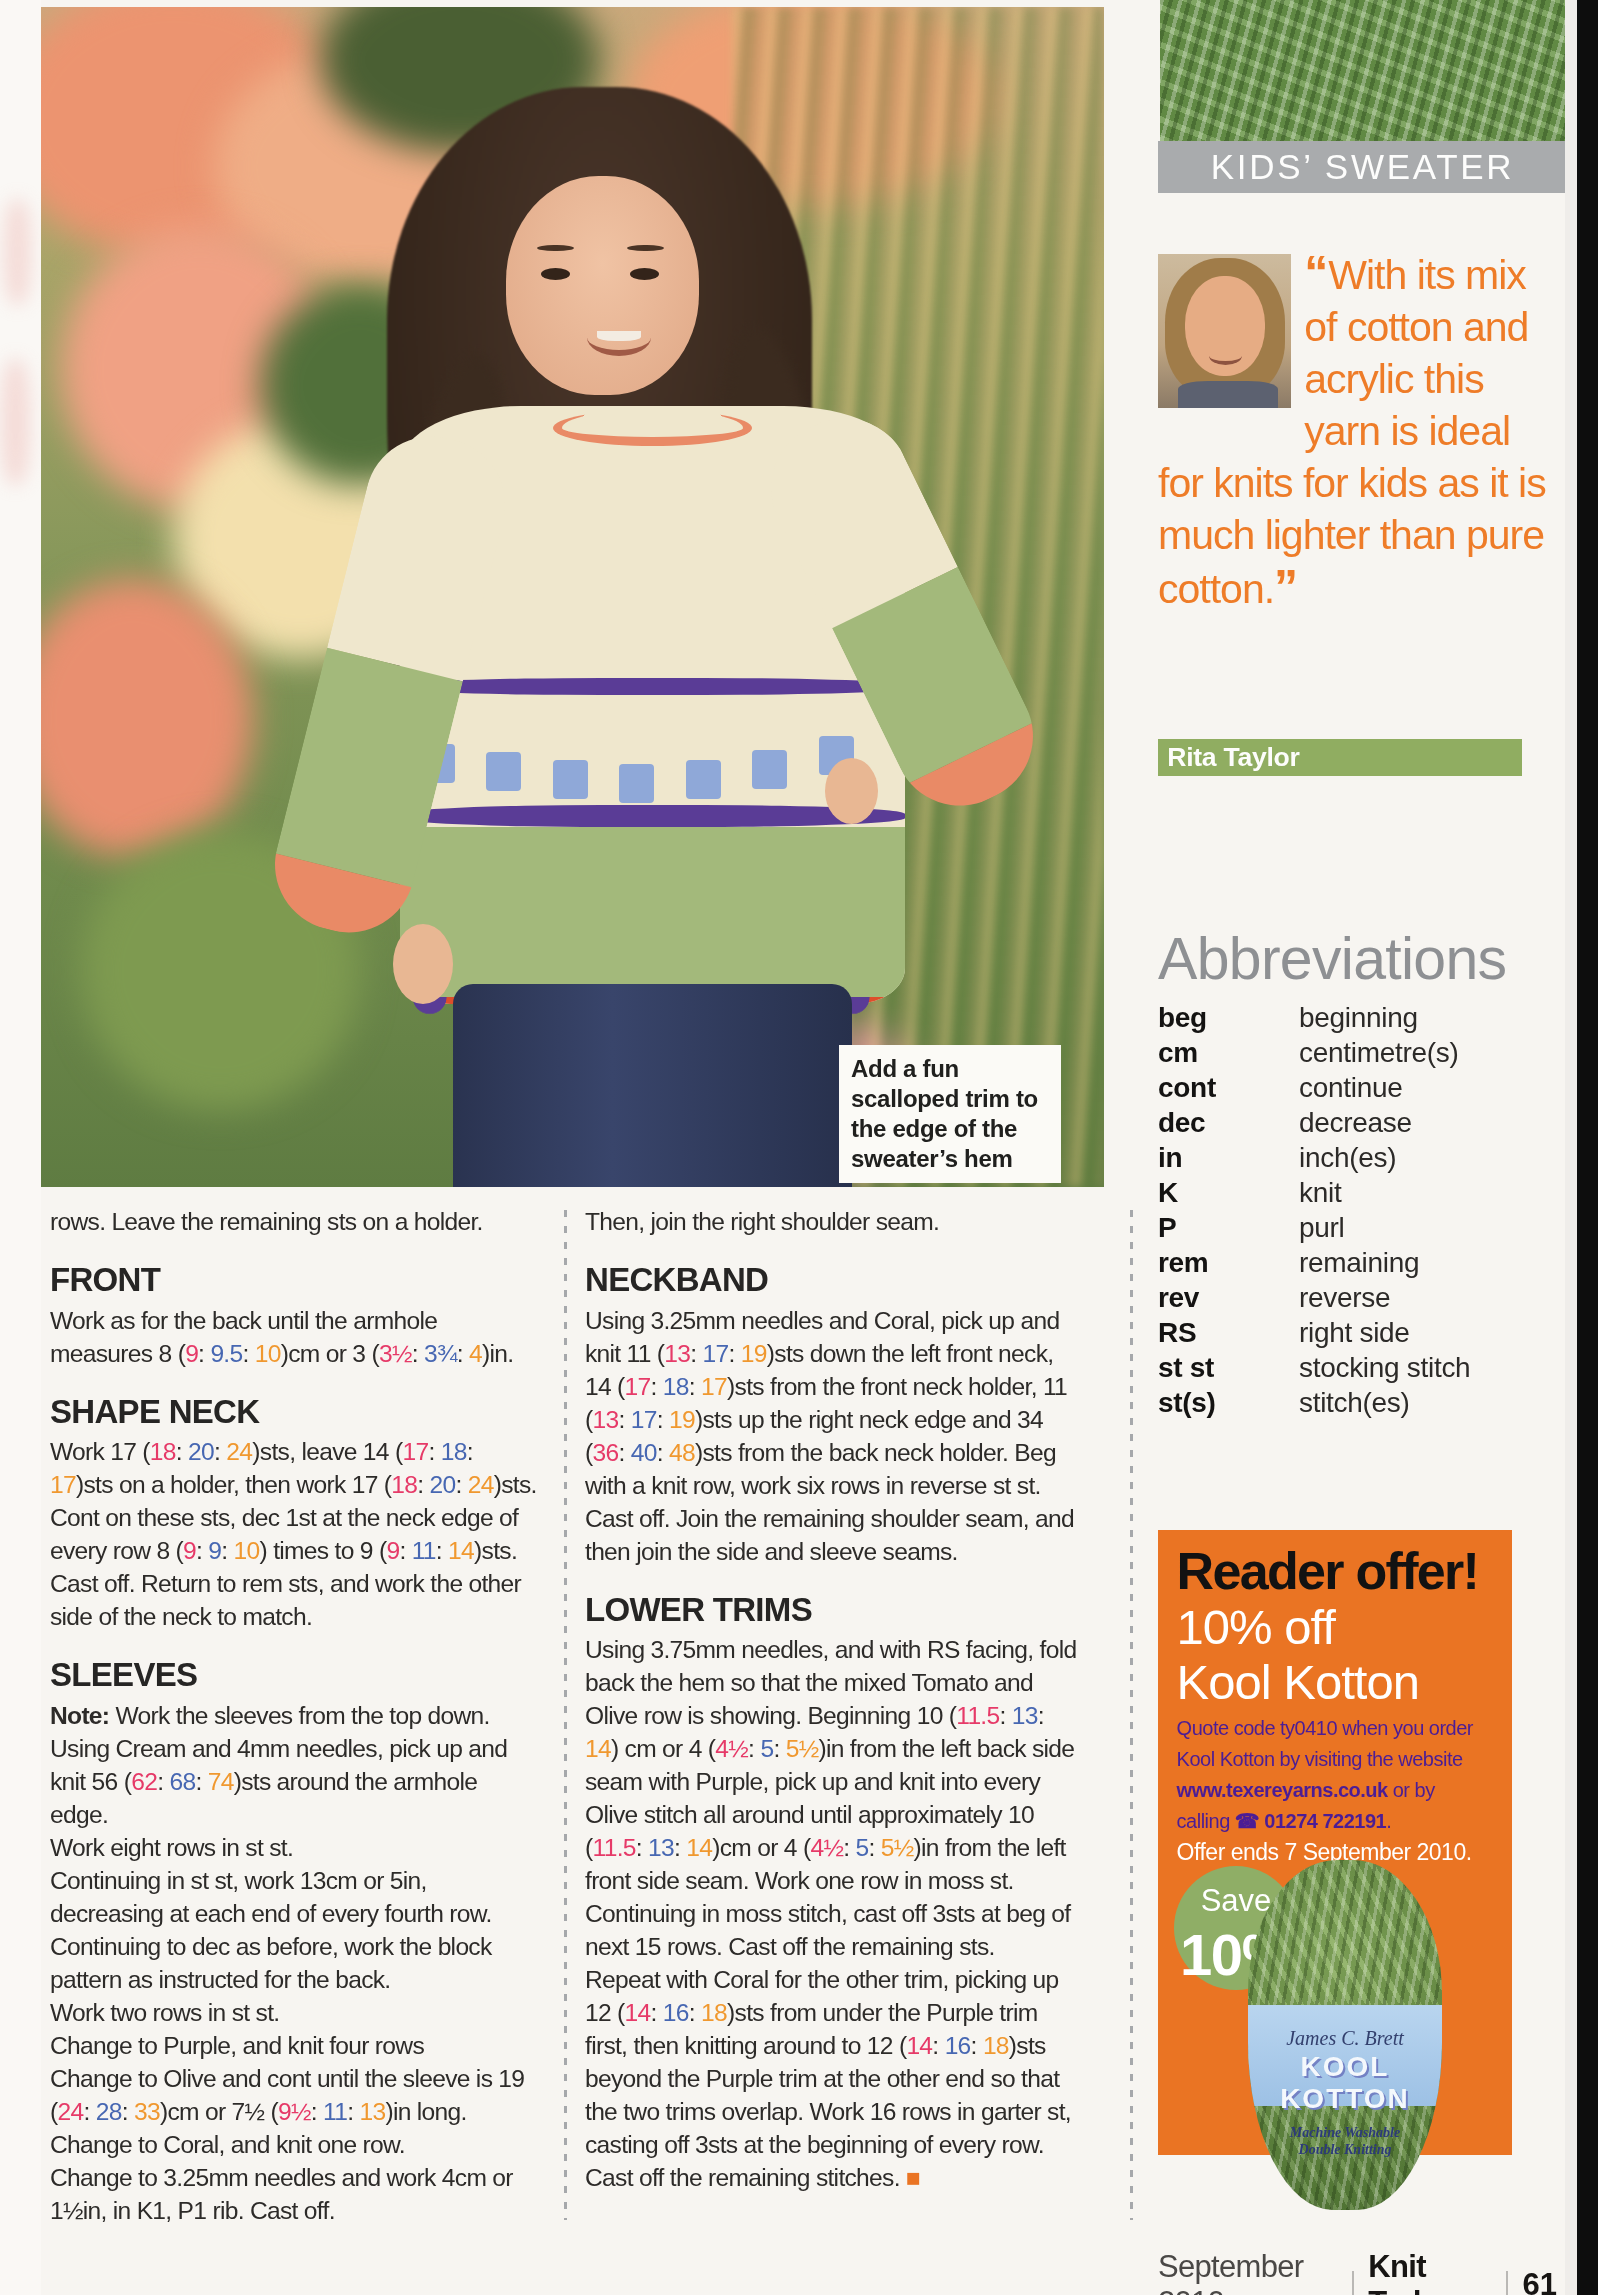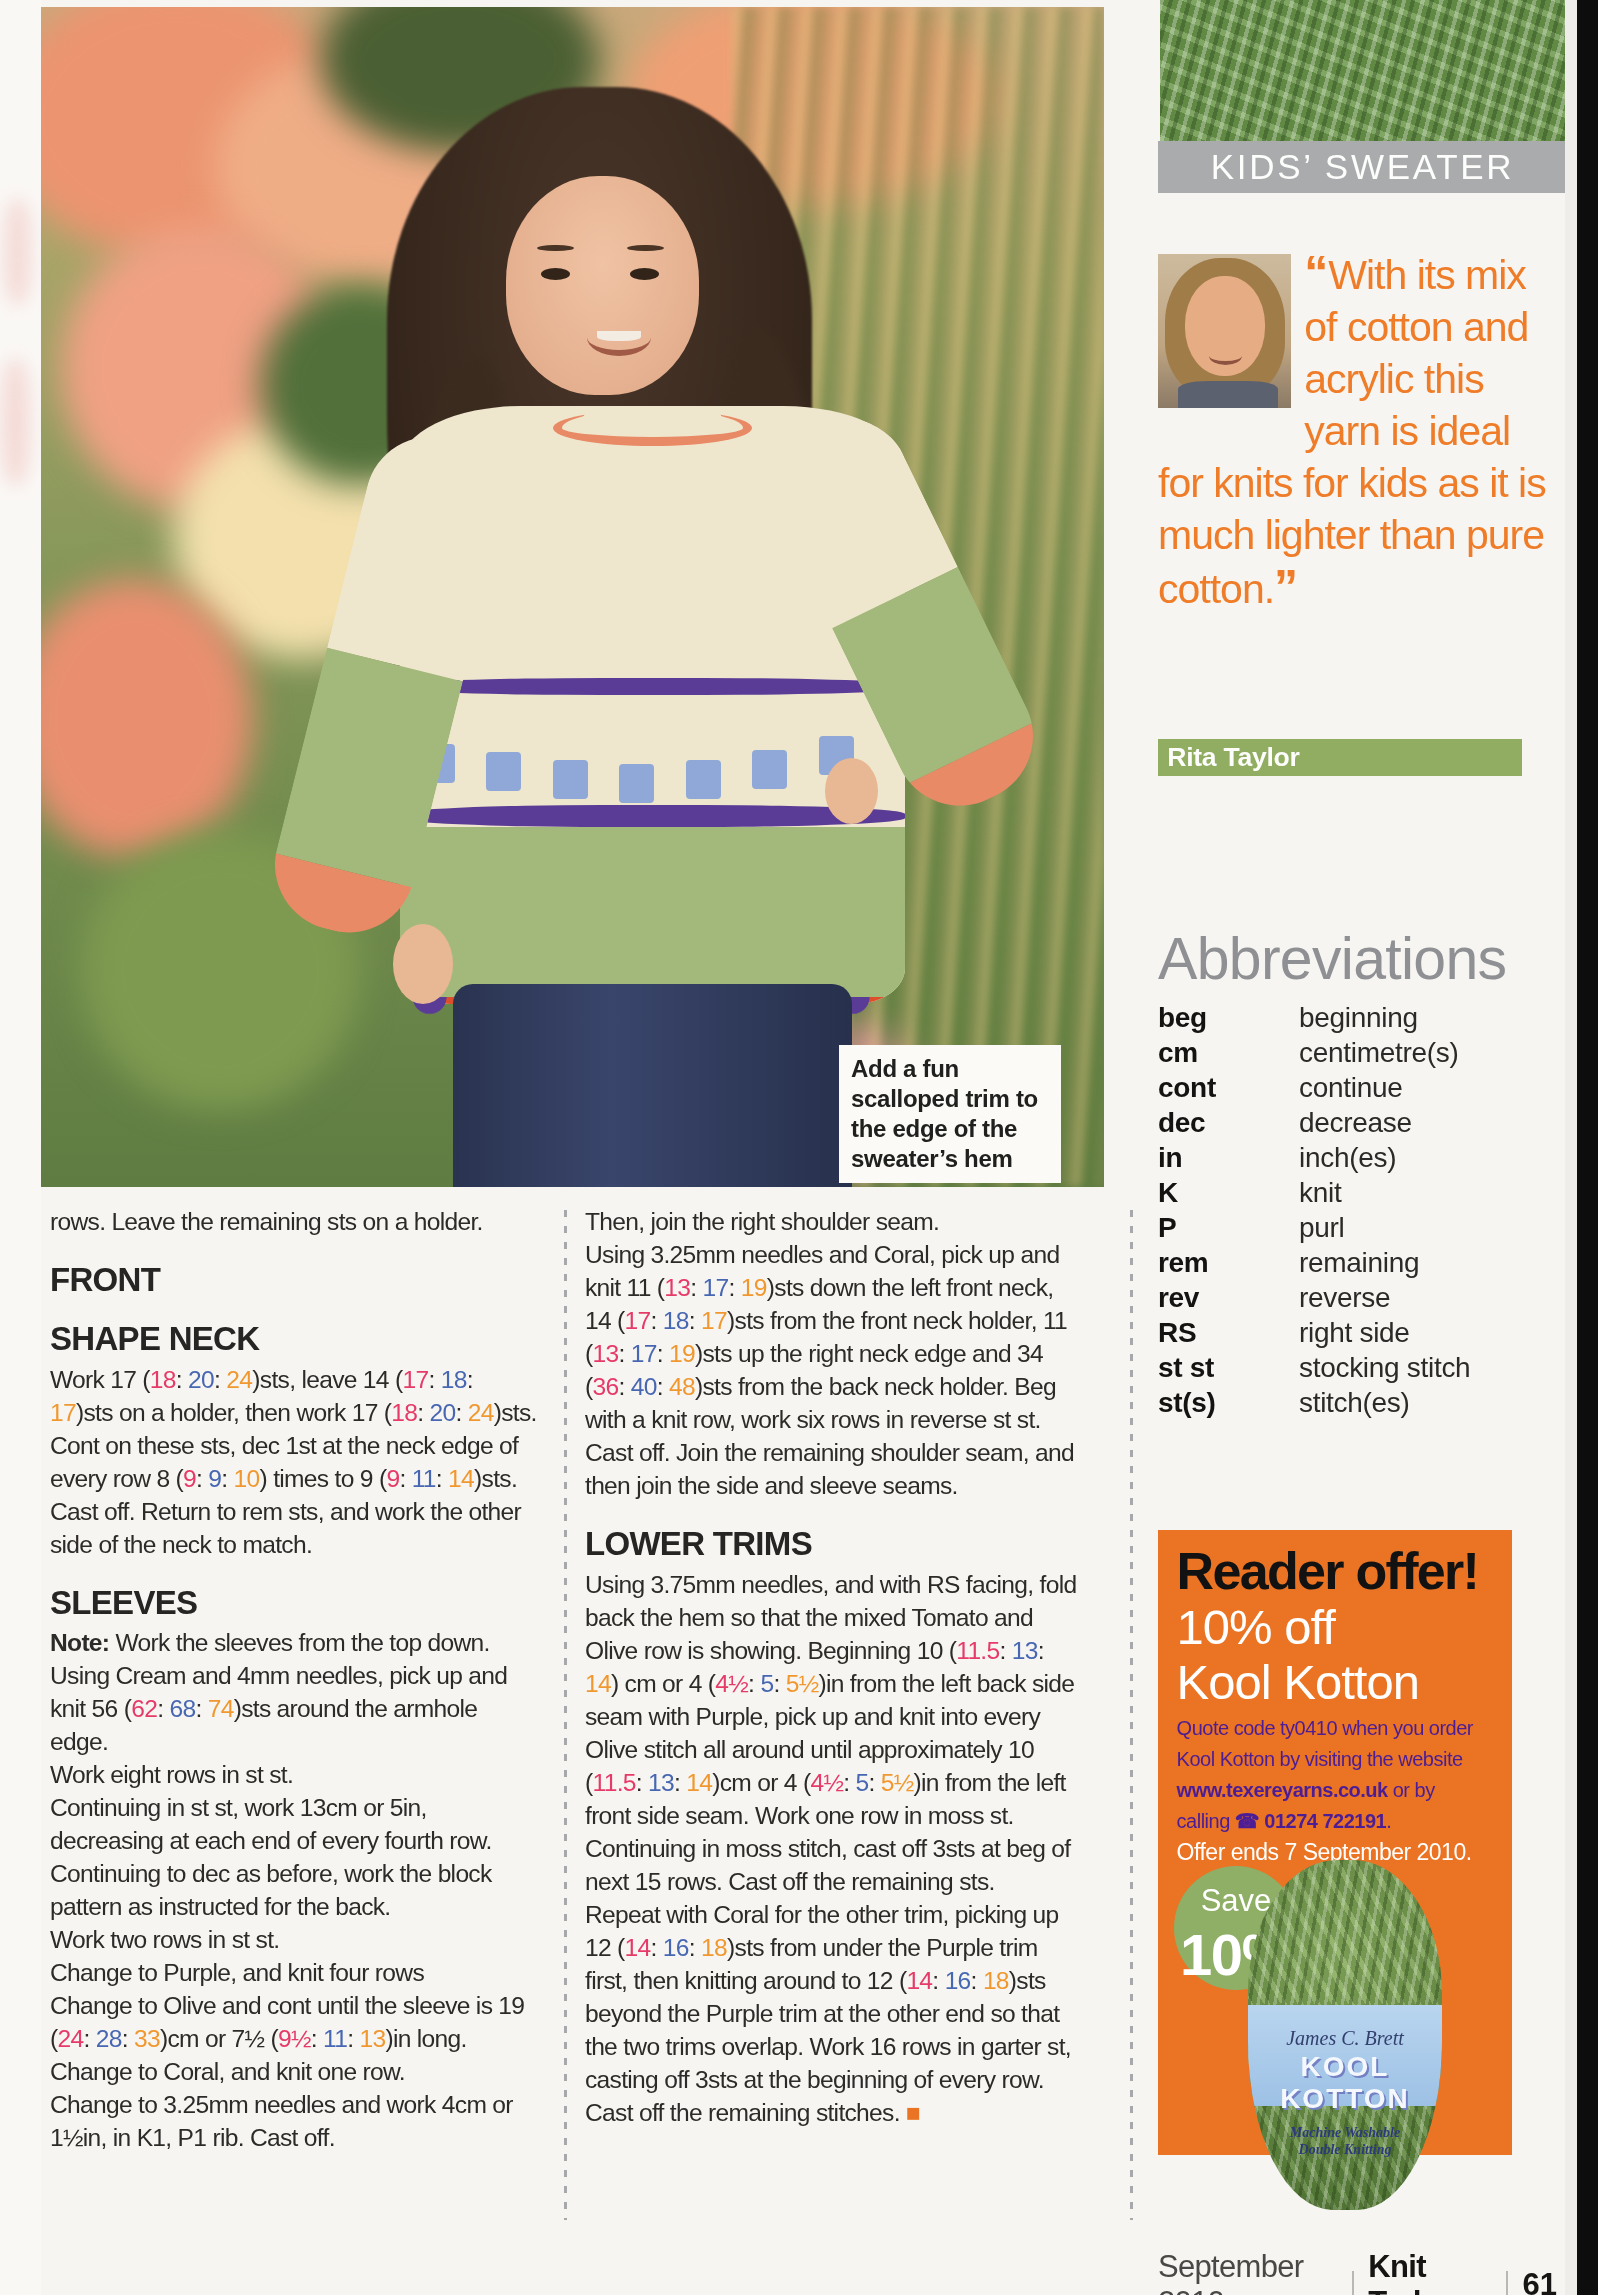--- a/index.html
+++ b/index.html
@@ -185,37 +185,39 @@
 
     <div class="abs caption-box" style="left:798px;top:1038px;">Add a fun scalloped trim to the edge of the sweater’s hem</div>
   </div>
 
   <div class="abs vdots" style="left:564px;"></div>
   <div class="abs vdots" style="left:1130px;"></div>
 
   <div class="abs col col-left">
       <p class="body-p"><span>rows. Leave the remaining sts on a holder.</span></p>
       <h3 class="sec-h">FRONT</h3>
+      <p class="body-p"><span>Work as for the back until the armhole measures 8 (</span><span class="c-p">9</span><span>: </span><span class="c-bl">9.5</span><span>: </span><span class="c-o">10</span><span>)cm or 3 (</span><span class="c-p">3½</span><span>: </span><span class="c-bl">3¾</span><span>: </span><span class="c-o">4</span><span>)in.</span></p>
       <h3 class="sec-h">SHAPE NECK</h3>
       <p class="body-p"><span>Work 17 (</span><span class="c-p">18</span><span>: </span><span class="c-bl">20</span><span>: </span><span class="c-o">24</span><span>)sts, leave 14 (</span><span class="c-p">17</span><span>: </span><span class="c-bl">18</span><span>: </span><span class="c-o">17</span><span>)sts on a holder, then work 17 (</span><span class="c-p">18</span><span>: </span><span class="c-bl">20</span><span>: </span><span class="c-o">24</span><span>)sts.</span></p>
       <p class="body-p"><span>Cont on these sts, dec 1st at the neck edge of every row 8 (</span><span class="c-p">9</span><span>: </span><span class="c-bl">9</span><span>: </span><span class="c-o">10</span><span>) times to 9 (</span><span class="c-p">9</span><span>: </span><span class="c-bl">11</span><span>: </span><span class="c-o">14</span><span>)sts. Cast off. Return to rem sts, and work the other side of the neck to match.</span></p>
       <h3 class="sec-h">SLEEVES</h3>
       <p class="body-p"><span class="bold">Note:</span><span> Work the sleeves from the top down.</span></p>
       <p class="body-p"><span>Using Cream and 4mm needles, pick up and knit 56 (</span><span class="c-p">62</span><span>: </span><span class="c-bl">68</span><span>: </span><span class="c-o">74</span><span>)sts around the armhole edge.</span></p>
       <p class="body-p"><span>Work eight rows in st st.</span></p>
       <p class="body-p"><span>Continuing in st st, work 13cm or 5in, decreasing at each end of every fourth row.</span></p>
       <p class="body-p"><span>Continuing to dec as before, work the block pattern as instructed for the back.</span></p>
       <p class="body-p"><span>Work two rows in st st.</span></p>
       <p class="body-p"><span>Change to Purple, and knit four rows</span></p>
       <p class="body-p"><span>Change to Olive and cont until the sleeve is 19 (</span><span class="c-p">24</span><span>: </span><span class="c-bl">28</span><span>: </span><span class="c-o">33</span><span>)cm or 7½ (</span><span class="c-p">9½</span><span>: </span><span class="c-bl">11</span><span>: </span><span class="c-o">13</span><span>)in long.</span></p>
       <p class="body-p"><span>Change to Coral, and knit one row.</span></p>
       <p class="body-p"><span>Change to 3.25mm needles and work 4cm or 1½in, in K1, P1 rib. Cast off.</span></p>
     </div>
   <div class="abs col col-mid">
       <p class="body-p"><span>Then, join the right shoulder seam.</span></p>
+      <h3 class="sec-h">NECKBAND</h3>
       <p class="body-p"><span>Using 3.25mm needles and Coral, pick up and knit 11 (</span><span class="c-p">13</span><span>: </span><span class="c-bl">17</span><span>: </span><span class="c-o">19</span><span>)sts down the left front neck, 14 (</span><span class="c-p">17</span><span>: </span><span class="c-bl">18</span><span>: </span><span class="c-o">17</span><span>)sts from the front neck holder, 11 (</span><span class="c-p">13</span><span>: </span><span class="c-bl">17</span><span>: </span><span class="c-o">19</span><span>)sts up the right neck edge and 34 (</span><span class="c-p">36</span><span>: </span><span class="c-bl">40</span><span>: </span><span class="c-o">48</span><span>)sts from the back neck holder. Beg with a knit row, work six rows in reverse st st. Cast off. Join the remaining shoulder seam, and then join the side and sleeve seams.</span></p>
       <h3 class="sec-h">LOWER TRIMS</h3>
       <p class="body-p"><span>Using 3.75mm needles, and with RS facing, fold back the hem so that the mixed Tomato and Olive row is showing. Beginning 10 (</span><span class="c-p">11.5</span><span>: </span><span class="c-bl">13</span><span>: </span><span class="c-o">14</span><span>) cm or 4 (</span><span class="c-p">4½</span><span>: </span><span class="c-bl">5</span><span>: </span><span class="c-o">5½</span><span>)in from the left back side seam with Purple, pick up and knit into every Olive stitch all around until approximately 10 (</span><span class="c-p">11.5</span><span>: </span><span class="c-bl">13</span><span>: </span><span class="c-o">14</span><span>)cm or 4 (</span><span class="c-p">4½</span><span>: </span><span class="c-bl">5</span><span>: </span><span class="c-o">5½</span><span>)in from the left front side seam. Work one row in moss st. Continuing in moss stitch, cast off 3sts at beg of next 15 rows. Cast off the remaining sts.</span></p>
       <p class="body-p"><span>Repeat with Coral for the other trim, picking up 12 (</span><span class="c-p">14</span><span>: </span><span class="c-bl">16</span><span>: </span><span class="c-o">18</span><span>)sts from under the Purple trim first, then knitting around to 12 (</span><span class="c-p">14</span><span>: </span><span class="c-bl">16</span><span>: </span><span class="c-o">18</span><span>)sts beyond the Purple trim at the other end so that the two trims overlap. Work 16 rows in garter st, casting off 3sts at the beginning of every row. Cast off the remaining stitches. </span><span class="c-sq">■</span></p>
     </div>
 
   <div class="abs yarn-top"></div>
   <div class="abs kids-band">KIDS’ SWEATER</div>
 
   <div class="abs quote-wrap">

